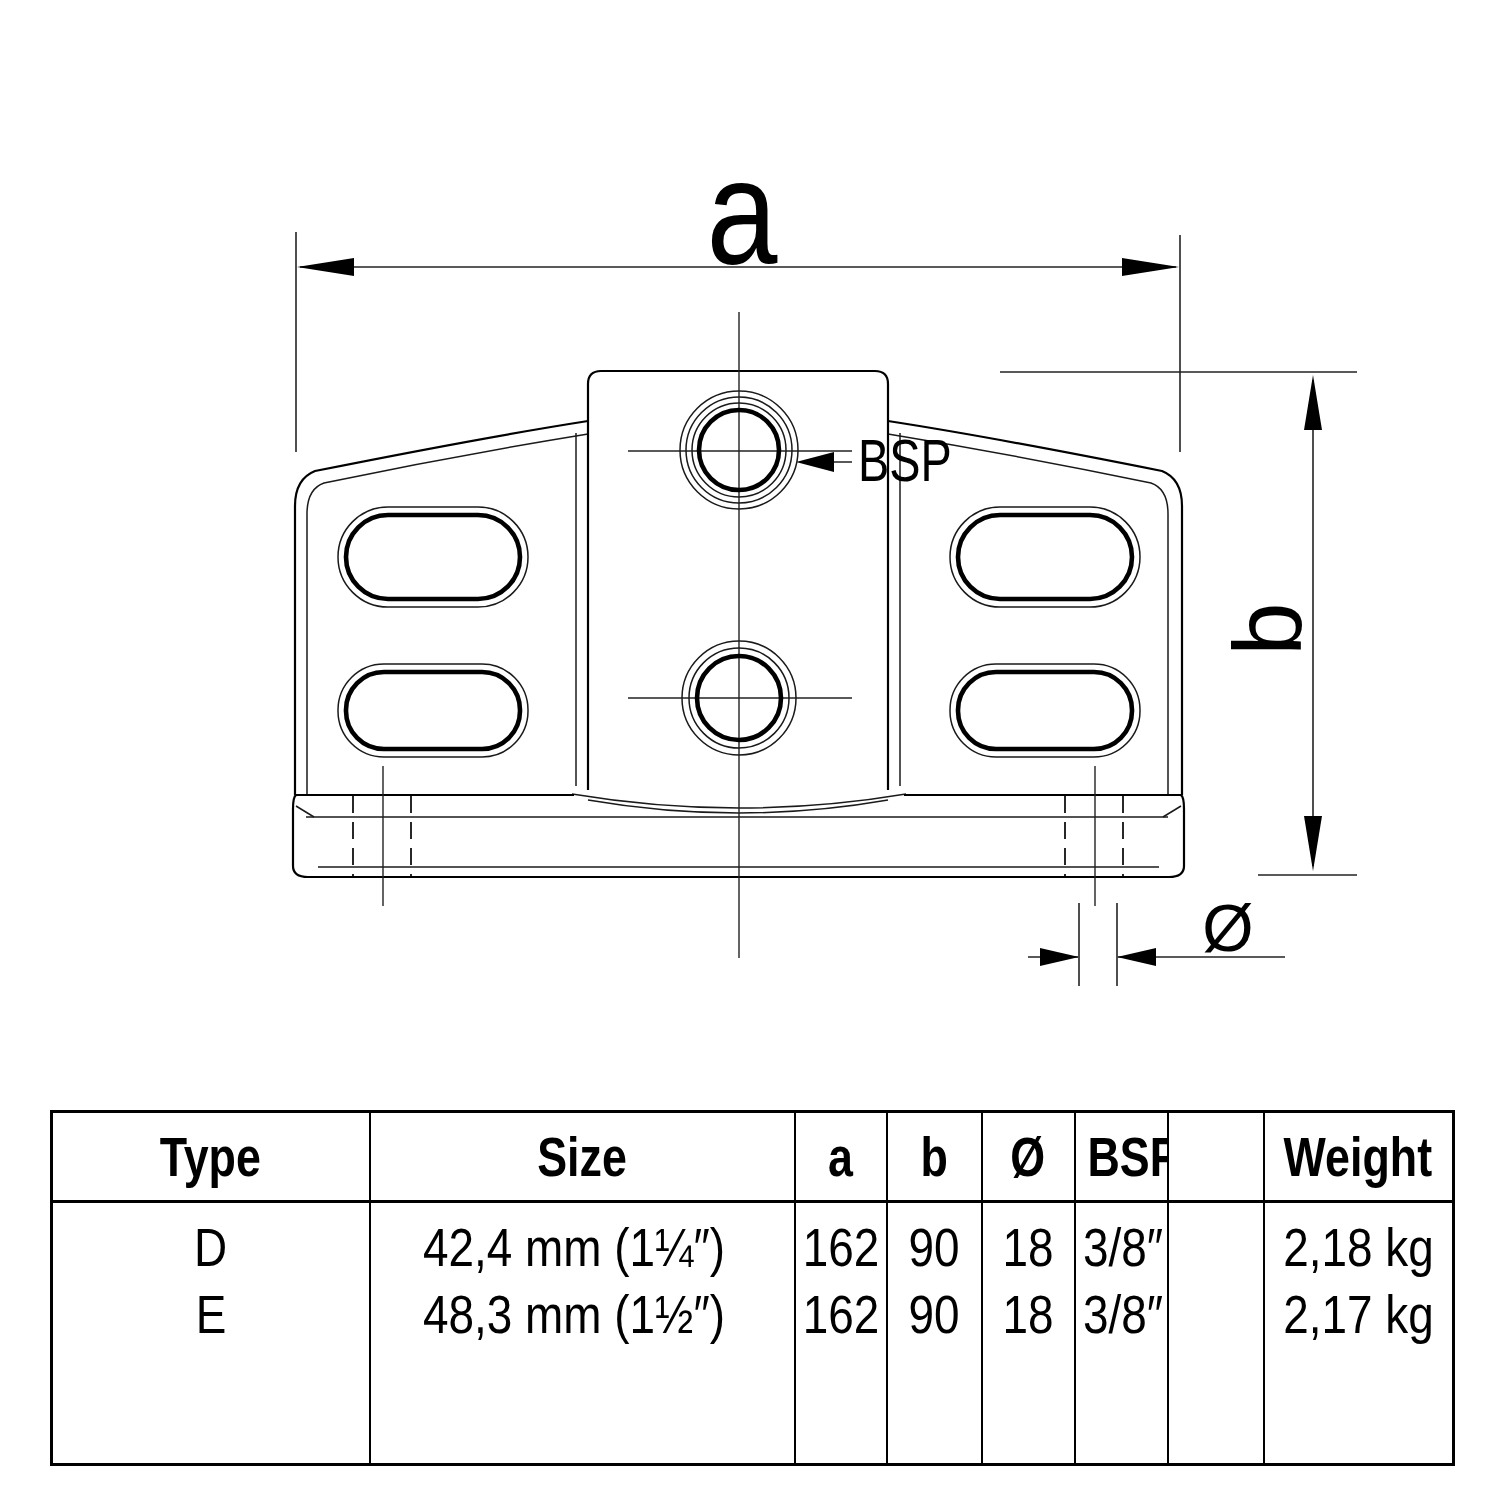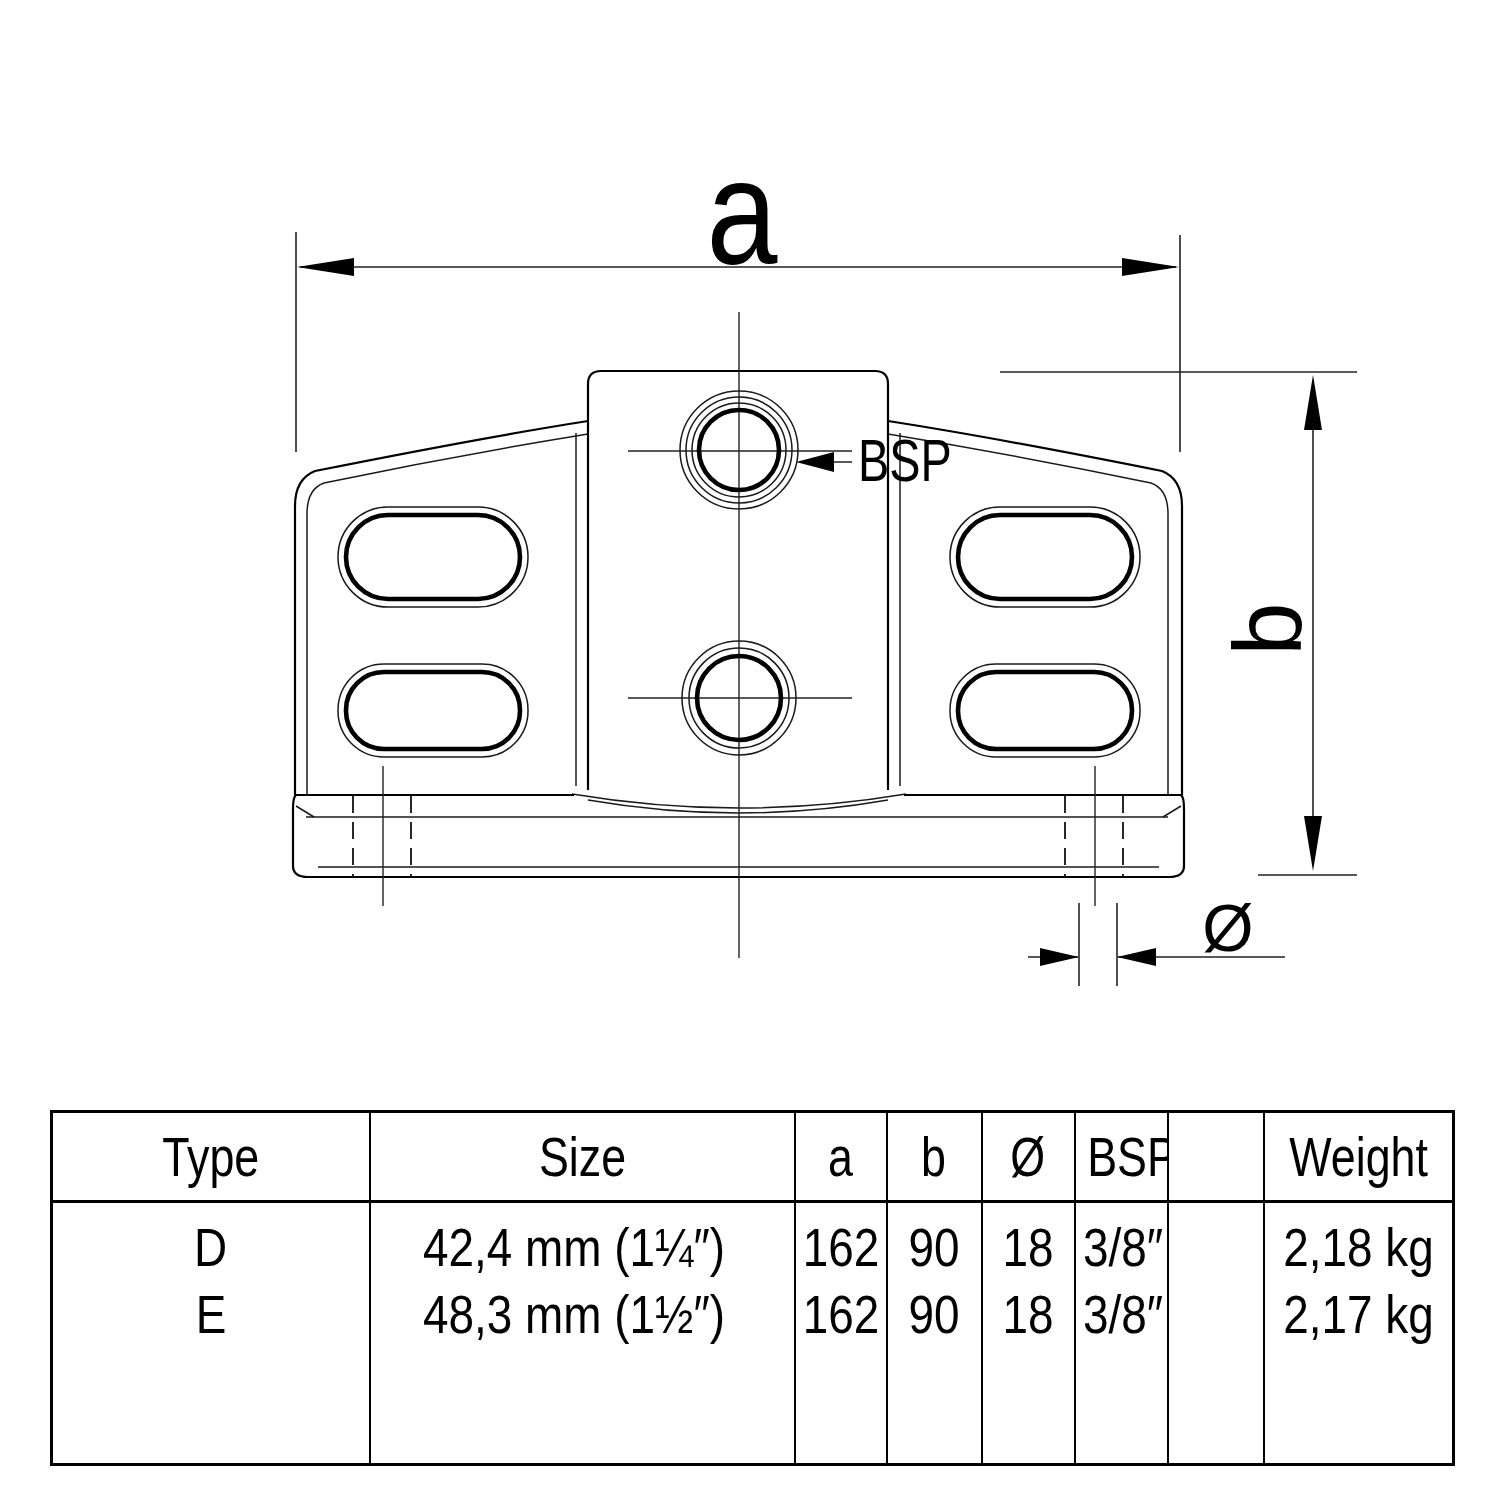--- a/index.html
+++ b/index.html
@@ -14,21 +14,21 @@
   .cl  {stroke:#222;stroke-width:1.4;fill:none;}   
   .dim {stroke:#222;stroke-width:1.6;fill:none;}   
   .dash{stroke:#111;stroke-width:1.8;fill:none;stroke-dasharray:17 9;}
   .ah  {fill:#000;stroke:none;}                    
   .dimtext{font-family:"Liberation Sans",sans-serif;font-weight:400;}
   
   .spec-table{position:absolute;left:50px;top:1110px;width:1402px;height:348px;
       border-collapse:collapse;table-layout:fixed;border:3px solid #000;}
   .spec-table th,.spec-table td{border-left:2px solid #000;border-right:2px solid #000;
       padding:0;margin:0;overflow:hidden;white-space:nowrap;}
-  .spec-table thead th{height:87px;font-size:56px;font-weight:normal;text-align:center;
+  .spec-table thead th{height:87px;font-size:56px;font-weight:bold;text-align:center;
       vertical-align:middle;border-bottom:3px solid #000;}
   .spec-table td{font-size:54px;font-weight:400;text-align:center;vertical-align:middle;}
   .row-d td{height:72px;padding-top:8px;}
   .row-e td{height:62px;}
   .row-filler td{height:118px;}
   .cell-size{text-align:center;padding-left:38px !important;}
   .hx{display:inline-block;transform:scaleX(0.80);transform-origin:50% 50%;}
   .dx{display:inline-block;transform:scaleX(0.85);transform-origin:50% 50%;}
   .dxl{display:inline-block;transform:scaleX(0.85);transform-origin:0 50%;}
 </style>

